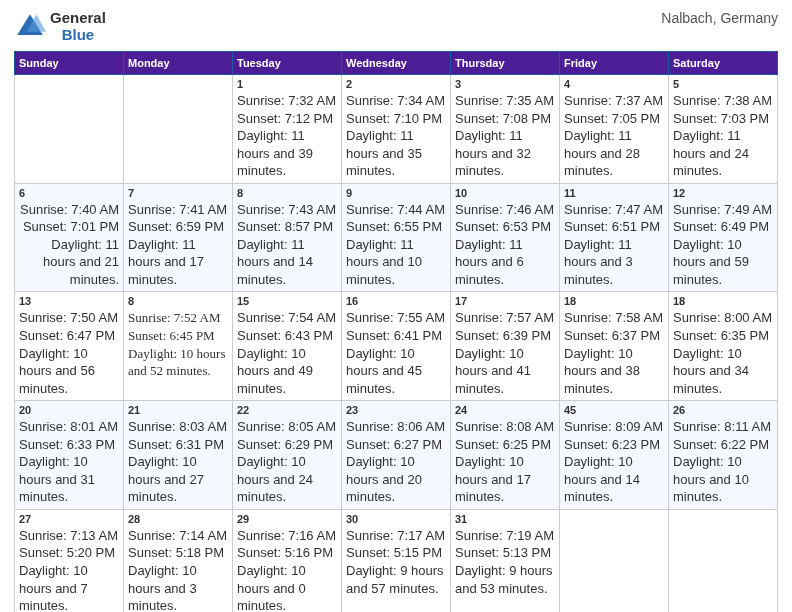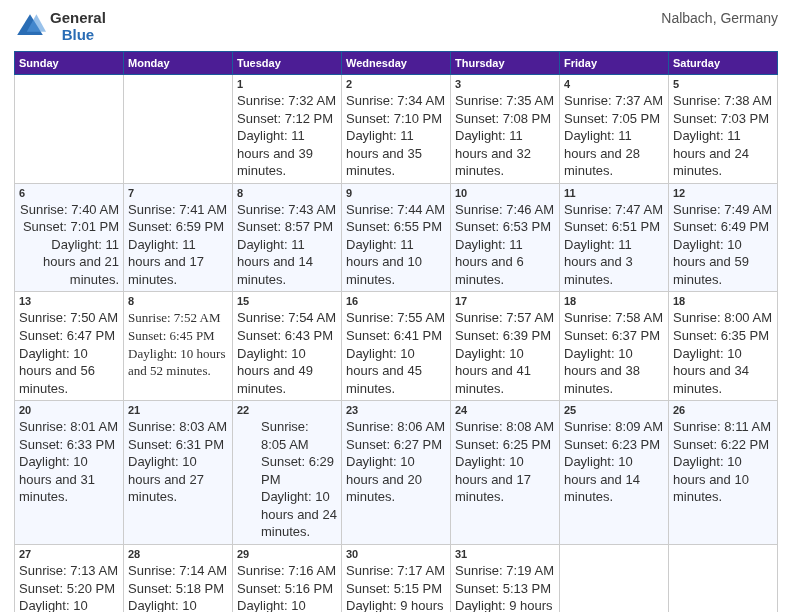--- a/index.html
+++ b/index.html
@@ -265,38 +265,38 @@
 Daylight: 10 hours and 31 minutes.</div>
           </td>
           <td>
             <div class="day-num">21</div>
             <div class="day-info" style="white-space: pre-line;">Sunrise: 8:03 AM
 Sunset: 6:31 PM
 Daylight: 10 hours and 27 minutes.</div>
           </td>
           <td>
             <div class="day-num">22</div>
-            <div class="day-info" style="white-space: pre-line; margin-left: 24px;">Sunrise: 8:05 AM
+            <div class="day-info" style="white-space: pre-line;">Sunrise: 8:05 AM
 Sunset: 6:29 PM
 Daylight: 10 hours and 24 minutes.</div>
           </td>
           <td>
             <div class="day-num">23</div>
             <div class="day-info" style="white-space: pre-line;">Sunrise: 8:06 AM
 Sunset: 6:27 PM
 Daylight: 10 hours and 20 minutes.</div>
           </td>
           <td>
             <div class="day-num">24</div>
             <div class="day-info" style="white-space: pre-line;">Sunrise: 8:08 AM
 Sunset: 6:25 PM
 Daylight: 10 hours and 17 minutes.</div>
           </td>
           <td>
-            <div class="day-num">25</div>
+            <div class="day-num">45</div>
             <div class="day-info" style="white-space: pre-line;">Sunrise: 8:09 AM
 Sunset: 6:23 PM
 Daylight: 10 hours and 14 minutes.</div>
           </td>
           <td>
             <div class="day-num">26</div>
             <div class="day-info" style="white-space: pre-line;">Sunrise: 8:11 AM
 Sunset: 6:22 PM
 Daylight: 10 hours and 10 minutes.</div>
           </td>

